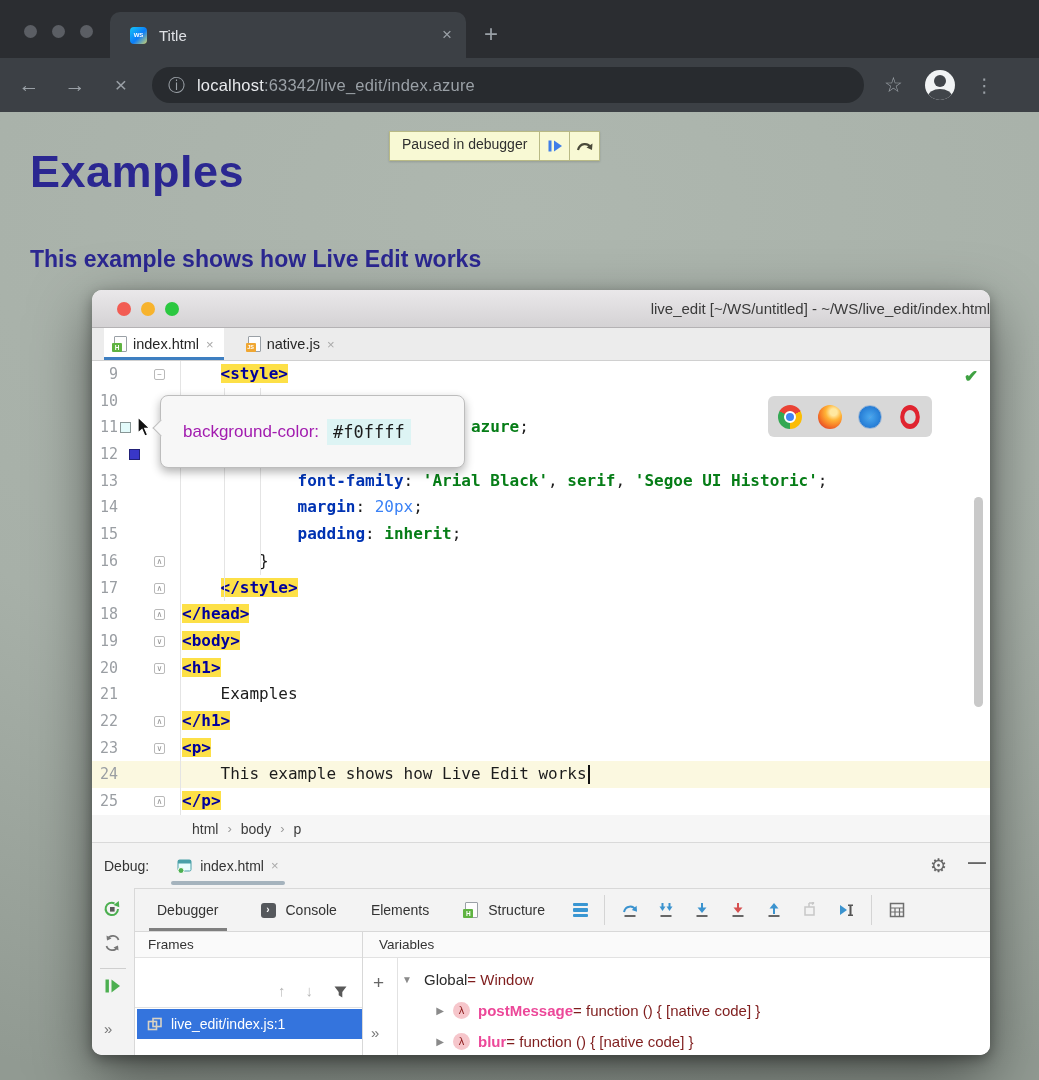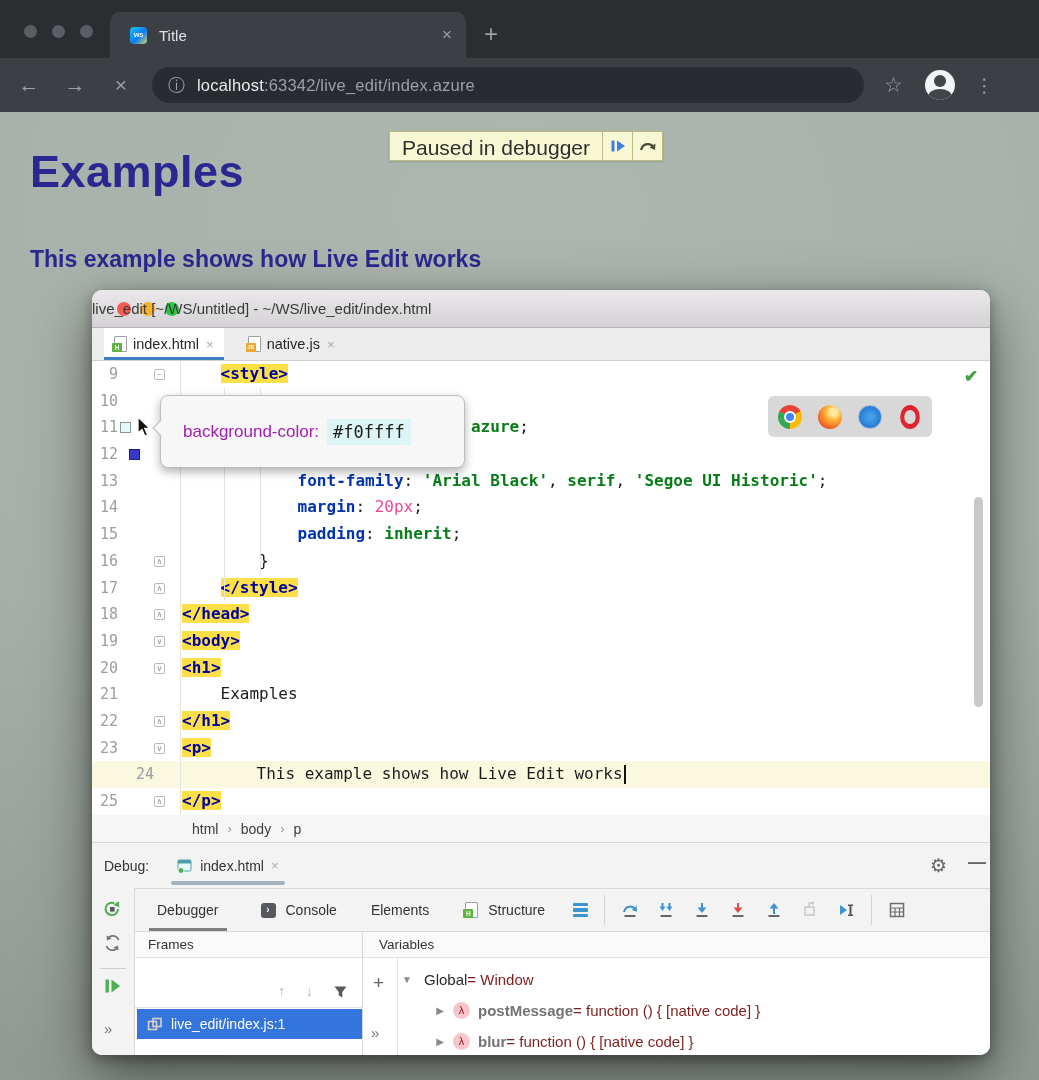--- a/index.html
+++ b/index.html
@@ -24,57 +24,57 @@
   .star { color:#9aa0a6; font-size:21px; margin-left:20px; }
   .avatar { width:30px; height:30px; border-radius:50%; background:#f1f3f4; margin-left:22px; position:relative; overflow:hidden; }
   .avatar::before { content:""; position:absolute; left:9px; top:5px; width:12px; height:12px; border-radius:50%; background:#41454a; }
   .avatar::after { content:""; position:absolute; left:3px; top:19px; width:24px; height:16px; border-radius:50%; background:#41454a; }
   .kebab { color:#9aa0a6; font-size:19px; margin-left:20px; letter-spacing:0; }
 
   
   .page { position:absolute; left:0; top:112px; width:1039px; height:968px;
           background:radial-gradient(130% 95% at 50% 10%, #aeb7af 0%, #a7b0a8 55%, #919a92 100%); }
   .banner { position:absolute; left:389px; top:19px; display:flex; align-items:stretch; background:#f8f9d4; border:1px solid #b9ba85; height:30px; box-shadow:0 1px 2px rgba(0,0,0,.15); }
-  .banner .blabel { font-size:21px; color:#2f2f2f; padding:4px 12px 0 12px; }
+  .banner .blabel { font-size:14px; color:#2f2f2f; padding:4px 12px 0 12px; }
   .banner .bico { width:30px; border-left:1px solid #b9ba85; display:flex; align-items:center; justify-content:center; }
   .ph1 { position:absolute; left:30px; top:34px; font-size:45px; font-weight:900; color:#2b2791; letter-spacing:.5px; }
   .ph3 { position:absolute; left:30px; top:134px; font-size:23px; font-weight:900; color:#2b2791; }
 
   
   .win { position:absolute; left:92px; top:178px; width:898px; height:765px; border-radius:10px; background:#fff;
          box-shadow:0 22px 60px rgba(0,0,0,.5), 0 4px 14px rgba(0,0,0,.35); overflow:hidden; font-size:14px; }
   .titlebar { position:absolute; left:0; top:0; right:0; height:38px; background:linear-gradient(#eae8ea,#d4d2d4); border-bottom:1px solid #b4b2b4; }
   .mac { width:14px; height:14px; border-radius:50%; position:absolute; top:12px; }
-  .wtitle { position:absolute; left:0; right:0; top:10px; text-align:left; font-size:15px; color:#3a3a3a; }
+  .wtitle { position:absolute; left:0; right:0; top:10px; text-align:right; font-size:15px; color:#3a3a3a; }
   .tabbar { position:absolute; left:0; top:38px; right:0; height:33px; background:#ececec; border-bottom:1px solid #d0d0d0; display:flex; }
   .etab { display:flex; align-items:center; padding:0 10px 0 8px; position:relative; color:#262626; font-size:14.5px; }
   .etab.active { background:#fff; }
   .etab.active::after { content:""; position:absolute; left:0; right:0; bottom:0; height:3px; background:#3e7fc1; }
   .etab .cx { color:#a9a9a9; font-size:13px; margin-left:7px; }
   .ficon { width:15px; height:16px; position:relative; margin-right:6px; flex:none; }
   .ficon::before { content:""; position:absolute; left:2px; top:0; width:11px; height:14px; background:#fdfdfd; border:1px solid #9aa0a6; border-radius:1px; }
   .ficon .badge { position:absolute; left:0; bottom:0; width:10px; height:9px; border-radius:1px; color:#fff; font-size:6.5px; font-weight:bold; text-align:center; line-height:9px; }
   .badge.h { background:#5fb341; }
   .badge.js { background:#f0a732; font-size:5.5px; }
 
   
   .editor { position:absolute; left:0; top:71px; right:0; height:454px; background:#fff; font-family:"DejaVu Sans Mono", monospace; font-size:16px; }
   .cl { display:flex; height:26.7px; line-height:26.7px; white-space:pre; }
-  .cl.cur { background:#fbf8e0;padding-left:36px; }
+  .cl.cur { background:#fbf8e0; }
   .ln { width:26px; text-align:right; color:#9a9ea3; font-size:15px; flex:none; }
   .gsw { width:30px; flex:none; position:relative; }
   .gfold { width:24px; flex:none; position:relative; }
   .sw { position:absolute; width:11px; height:11px; border:1px solid rgba(0,0,0,.4); top:8px; align-self:flex-start; }
   .fm { position:absolute; left:6px; top:8px; width:11px; height:11px; border:1px solid #b9b9b9; border-radius:2px; background:#fff; color:#909090; font-size:8px; line-height:9px; text-align:center; font-family:"Liberation Sans",sans-serif; }
   .ctext { padding-left:10px; color:#1c1c1c; }
   .tag { color:#00009c; font-weight:bold; }
   .hl { background:#fde047; }
   .pr { color:#0033b3; font-weight:bold; }
   .st { color:#067d17; font-weight:bold; }
-  .nu { color:#ec4899; }
+  .nu { color:#3b82f6; }
   .pl { color:#1c1c1c; }
   .caret { display:inline-block; width:2px; height:19px; background:#111; vertical-align:middle; margin-left:1px; }
   .guide { position:absolute; width:1px; background:#e4e4e4; }
   .vsb { position:absolute; right:7px; width:9px; border-radius:5px; background:#c9c9c9; }
   .okcheck { position:absolute; color:#3fa142; font-size:17px; font-weight:bold; }
 
   
   .tooltip { position:absolute; left:68px; top:105px; width:305px; height:73px; background:#f7f7f7; border:1px solid #bdbdbd; border-radius:8px; box-shadow:0 4px 10px rgba(0,0,0,.3); display:flex; align-items:center; padding-left:22px; z-index:5; }
   .tooltip .arrow { position:absolute; left:-6px; top:26px; width:12px; height:12px; background:#f7f7f7; border-left:1px solid #bdbdbd; border-bottom:1px solid #bdbdbd; transform:rotate(45deg); }
   .tooltip .tl { font-size:17px; color:#a21caf; }
@@ -122,21 +122,21 @@
   .ftools { position:absolute; left:0; right:0; top:26px; height:50px; display:flex; align-items:flex-end; justify-content:flex-end; gap:20px; padding:0 14px 8px 0; border-bottom:1px solid #e2e2e2; color:#b9b9b9; font-size:15px; }
   .frow { position:absolute; left:2px; right:0; top:77px; height:30px; background:#3474dd; color:#fff; display:flex; align-items:center; font-size:14px; }
   .varcol { position:absolute; left:228px; top:26px; width:35px; bottom:0; border-right:1px solid #e2e2e2; }
   .varcol .plus { position:absolute; left:10px; top:14px; color:#666; font-size:19px; }
   .varcol .more { position:absolute; left:8px; top:66px; color:#777; font-size:15px; }
   .vartree { position:absolute; left:263px; top:26px; right:0; bottom:0; padding-top:6px; }
   .vrow { height:31px; display:flex; align-items:center; font-size:15px; }
   .vrow .tri { width:14px; text-align:center; color:#8a8a8a; font-size:10px; flex:none; }
   .vrow .lam { width:17px; height:17px; border-radius:50%; background:#f6c6cb; color:#8a1717; font-size:11px; text-align:center; line-height:17px; margin:0 8px 0 6px; flex:none; }
   .vn-obj { color:#2b2b2b; }
-  .vn-fn { color:#737373; font-weight:bold; }
+  .vn-fn { color:#ec4899; font-weight:bold; }
   .vval { color:#7f1d1d; }
 </style>
 </head>
 <body>
 
 <div class="tabstrip">
   <span class="tl-dot" style="left:24px"></span>
   <span class="tl-dot" style="left:52px"></span>
   <span class="tl-dot" style="left:80px"></span>
   <div class="btab">

